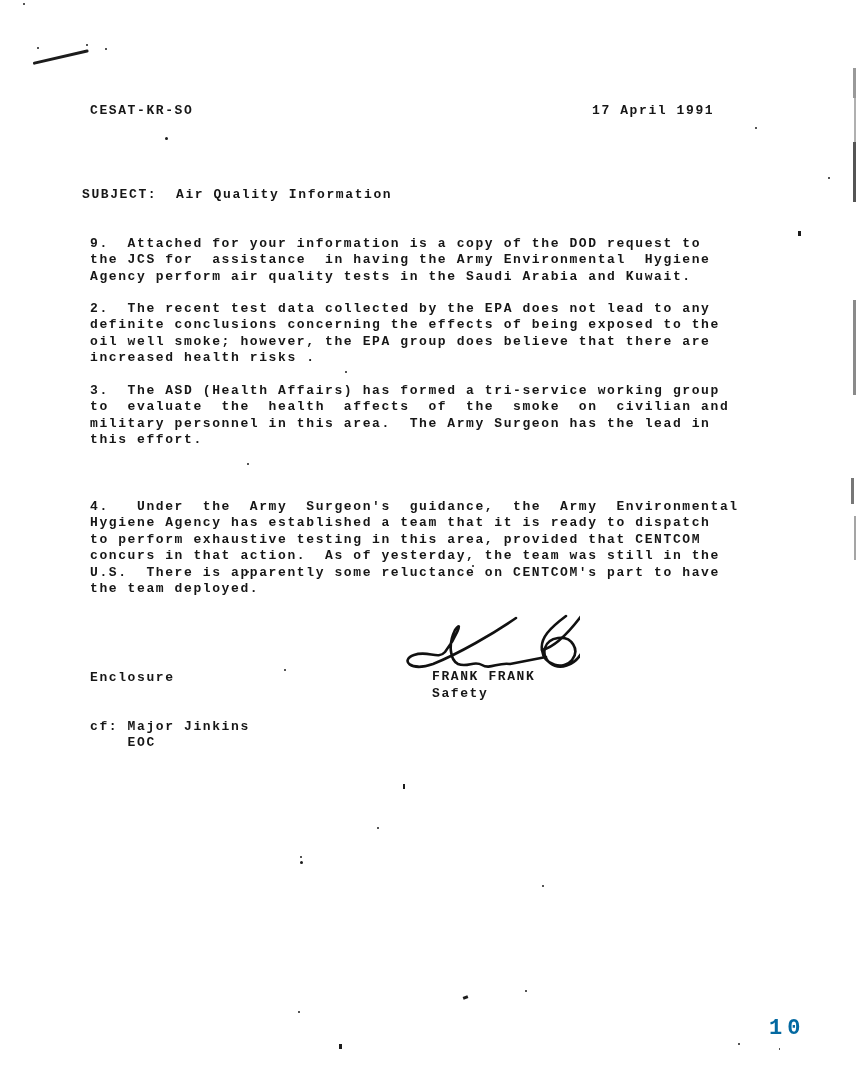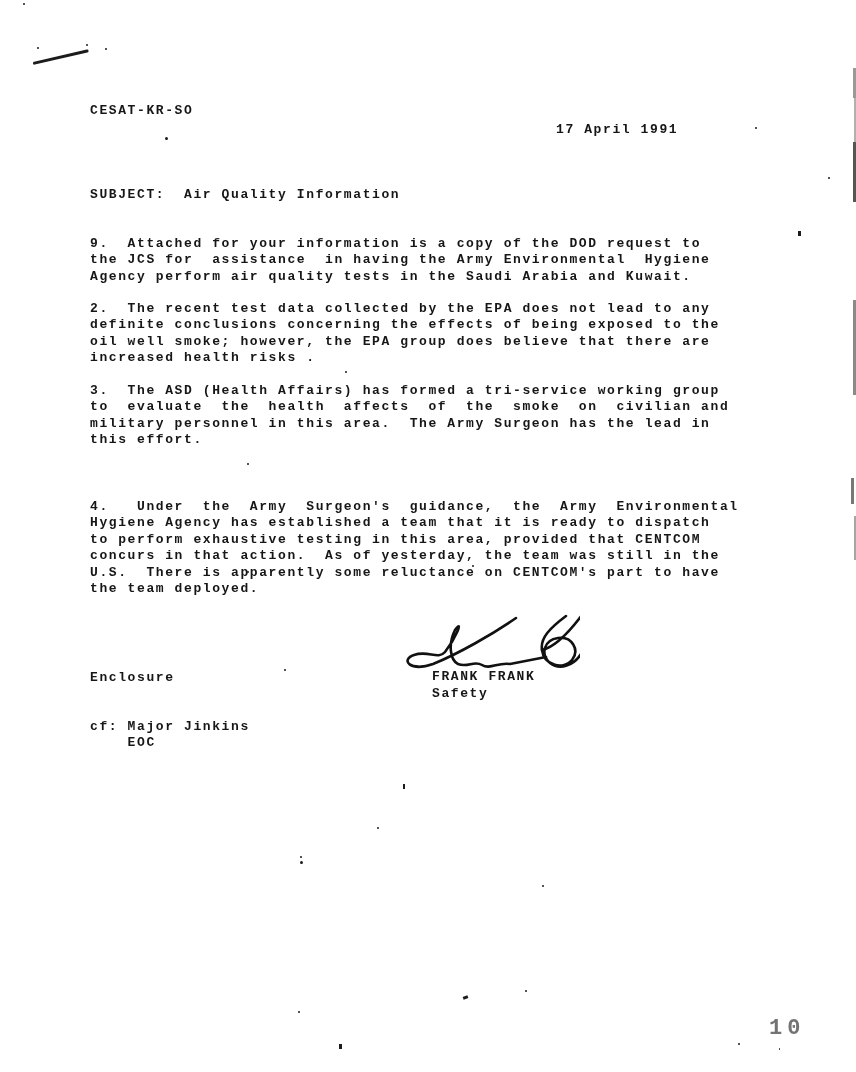--- a/index.html
+++ b/index.html
@@ -16,43 +16,43 @@
     position:absolute;
     font-size:13px;
     line-height:16.4px;
     letter-spacing:1.6px;
     white-space:pre;
   }
   .pagenum{
     position:absolute;
     font-size:22px;
     letter-spacing:5px;
-    color:#737373;
+    color:#0369a1;
     font-family:Liberation Mono, monospace;
   }
   .speck{position:absolute;background:#1c1c1c;border-radius:50%;}
   .mark{position:absolute;background:#1c1c1c;}
   .edge{position:absolute;}
   .sig{position:absolute;}
 </style>
 </head>
 <body>
 
 <div class="page">
 
   <div class="mark" style="left:33px;top:62px;width:57px;height:3px;transform:rotate(-13deg);transform-origin:left center;border-radius:2px;"></div>
   <div class="speck" style="left:23px;top:3px;width:2px;height:2px;"></div>
   <div class="speck" style="left:37px;top:47px;width:2px;height:2px;"></div>
   <div class="speck" style="left:86px;top:44px;width:2px;height:2px;"></div>
   <div class="speck" style="left:105px;top:48px;width:2px;height:2px;"></div>
 
   <span class="t" style="left:90px;top:103px;">CESAT-KR-SO</span>
-  <span class="t" style="left:556px;top:103px;margin-top:19px;">17 April 1991</span>
+  <span class="t" style="left:592px;top:103px;">17 April 1991</span>
 
-  <span class="t" style="left:90px;top:187px;text-align:right;">SUBJECT:  Air Quality Information</span>
+  <span class="t" style="left:82px;top:187px;text-align:right;">SUBJECT:  Air Quality Information</span>
 
   <div class="t" style="left:90px;top:236px;">9.  Attached for your information is a copy of the DOD request to
 the JCS for  assistance  in having the Army Environmental  Hygiene
 Agency perform air quality tests in the Saudi Arabia and Kuwait.</div>
   <div class="t" style="left:90px;top:301px;">2.  The recent test data collected by the EPA does not lead to any
 definite conclusions concerning the effects of being exposed to the
 oil well smoke; however, the EPA group does believe that there are
 increased health risks .</div>
   <div class="t" style="left:90px;top:383px;">3.  The ASD (Health Affairs) has formed a tri-service working group
 to  evaluate  the  health  affects  of  the  smoke  on  civilian and

